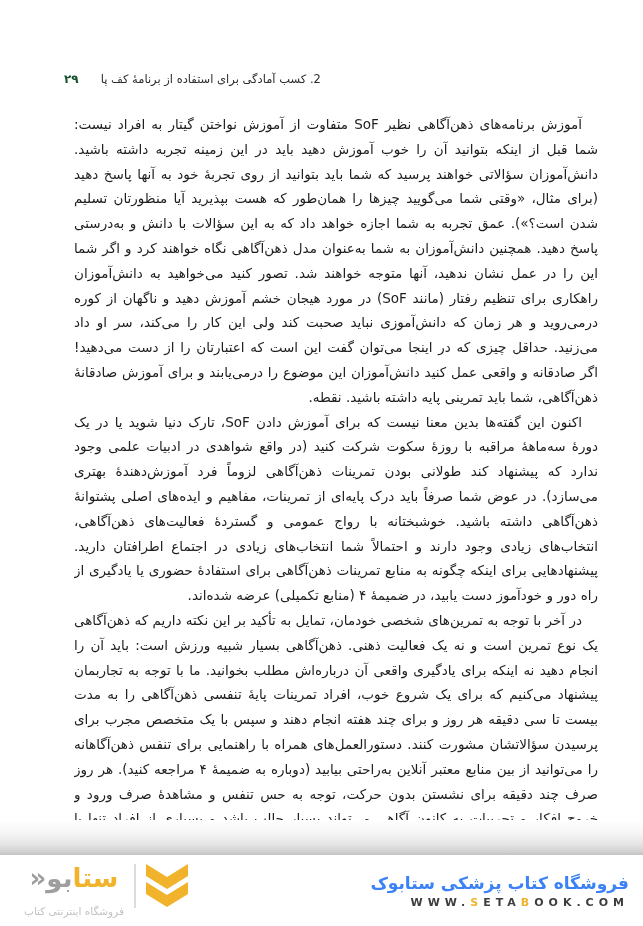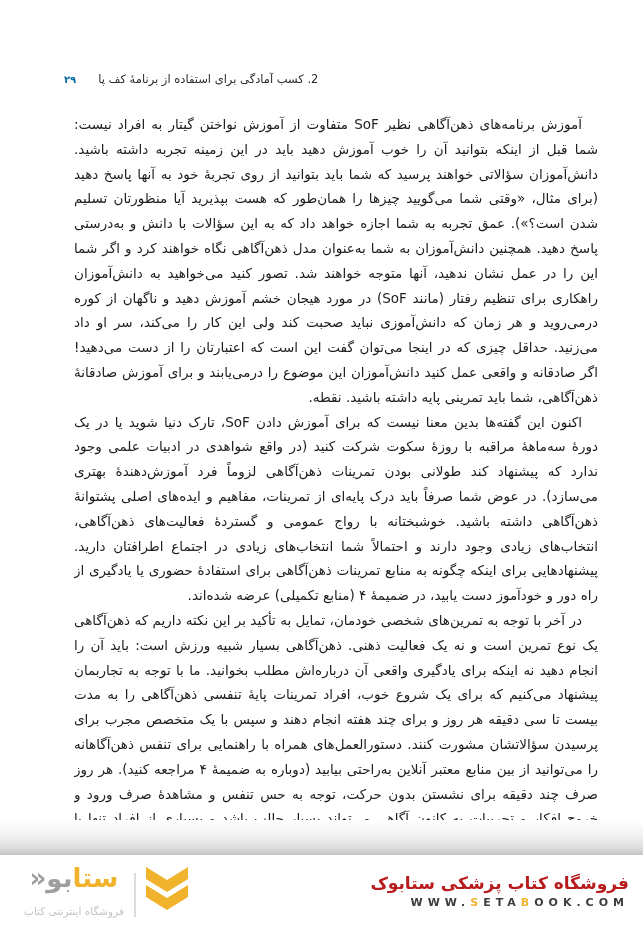--- a/index.html
+++ b/index.html
@@ -20,23 +20,23 @@
   .running-head {
     position: absolute;
     top: 72px;
     left: 64px;
     display: flex;
     flex-direction: row;
     align-items: baseline;
     gap: 22px;
   }
   .page-number {
-    font-size: 10px;
+    font-size: 12px;
     font-weight: bold;
-    color: #0369a1;
+    color: #14532d;
   }
   .running-title {
     direction: rtl;
     font-size: 11.5px;
     color: #2c2c2c;
   }
 
   
   .body-text {
     position: absolute;
@@ -85,37 +85,37 @@
   .brand-block {
     display: flex;
     flex-direction: column;
     align-items: flex-end;
     gap: 3px;
   }
   .store-name {
     direction: rtl;
     font-size: 17px;
     font-weight: bold;
-    color: #b91c1c;
+    color: #3b82f6;
   }
   .website {
     font-size: 11px;
     font-weight: bold;
     letter-spacing: 5px;
     color: #3d3d3d;
     white-space: nowrap;
   }
   .website .accent {
     color: #f0b32b;
   }
 
   .logo-block {
     display: flex;
     flex-direction: row;
-    align-items: flex-end;
+    align-items: flex-start;
     gap: 10px;
   }
   .logo-textcol {
     display: flex;
     flex-direction: column;
     align-items: center;
     gap: 1px;
   }
   .logo-wordmark {
     direction: rtl;

